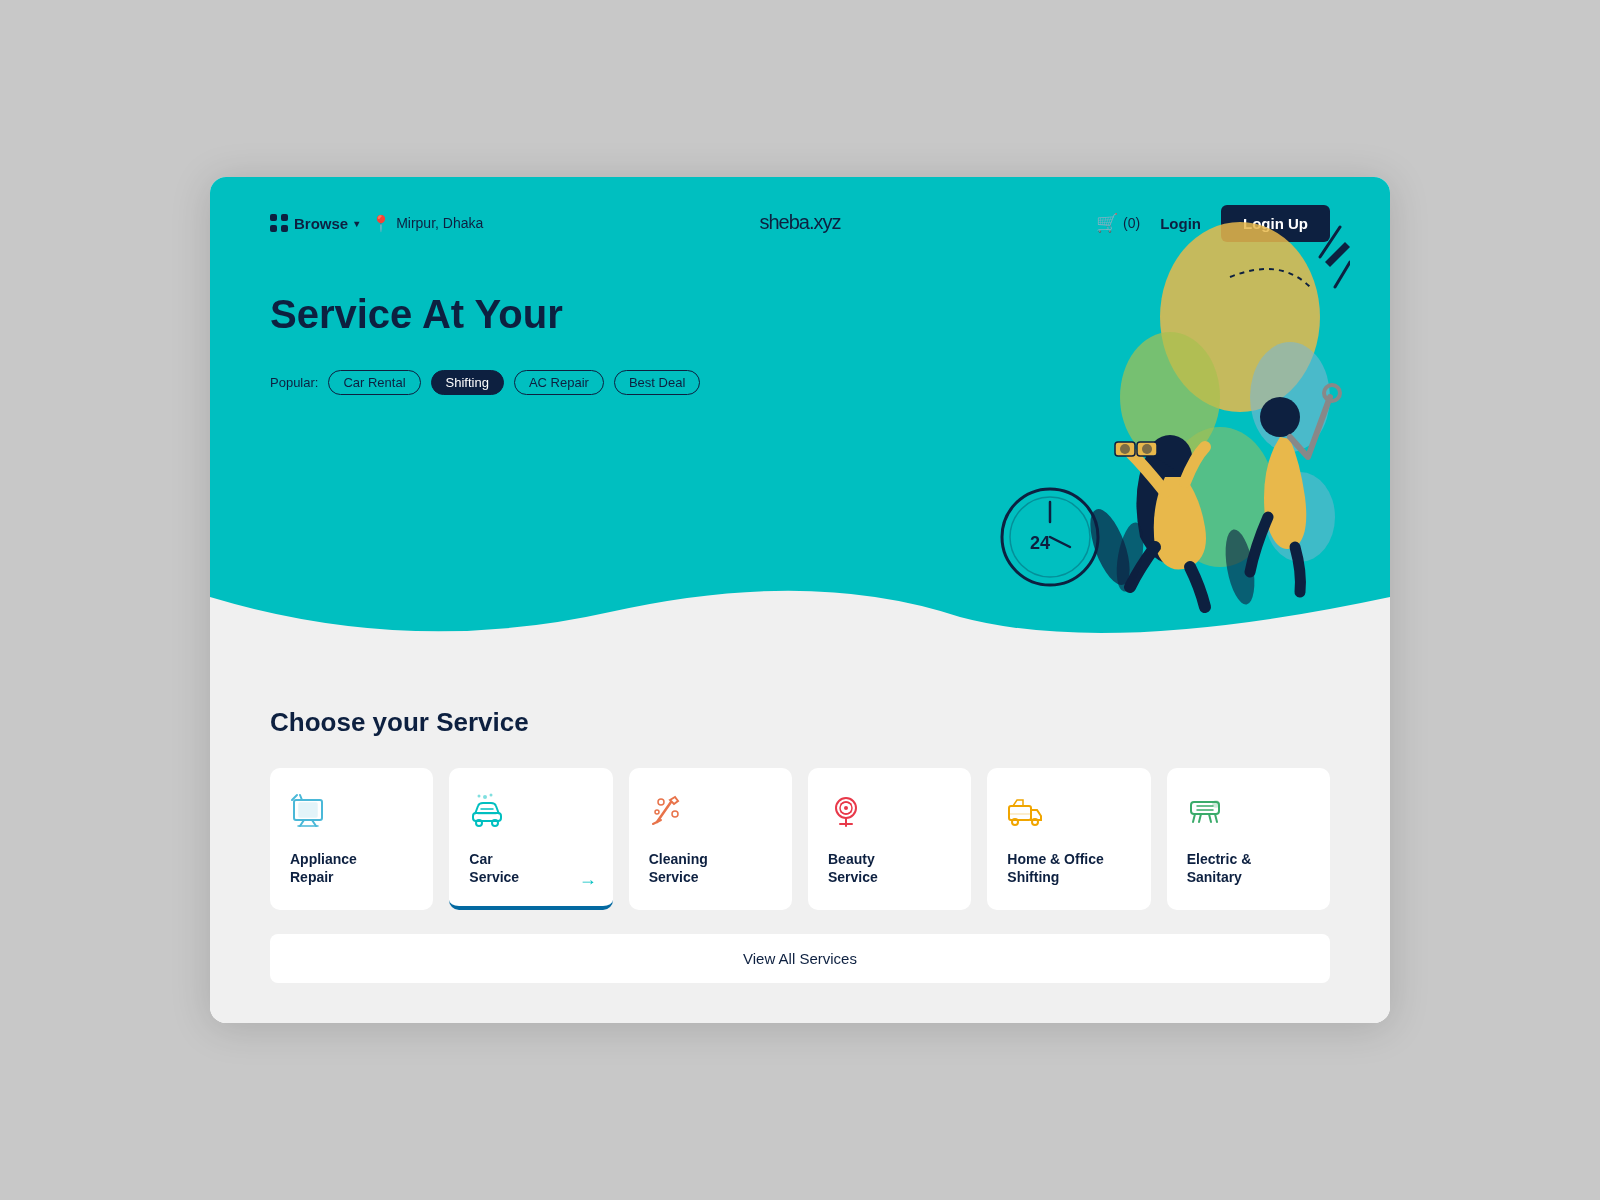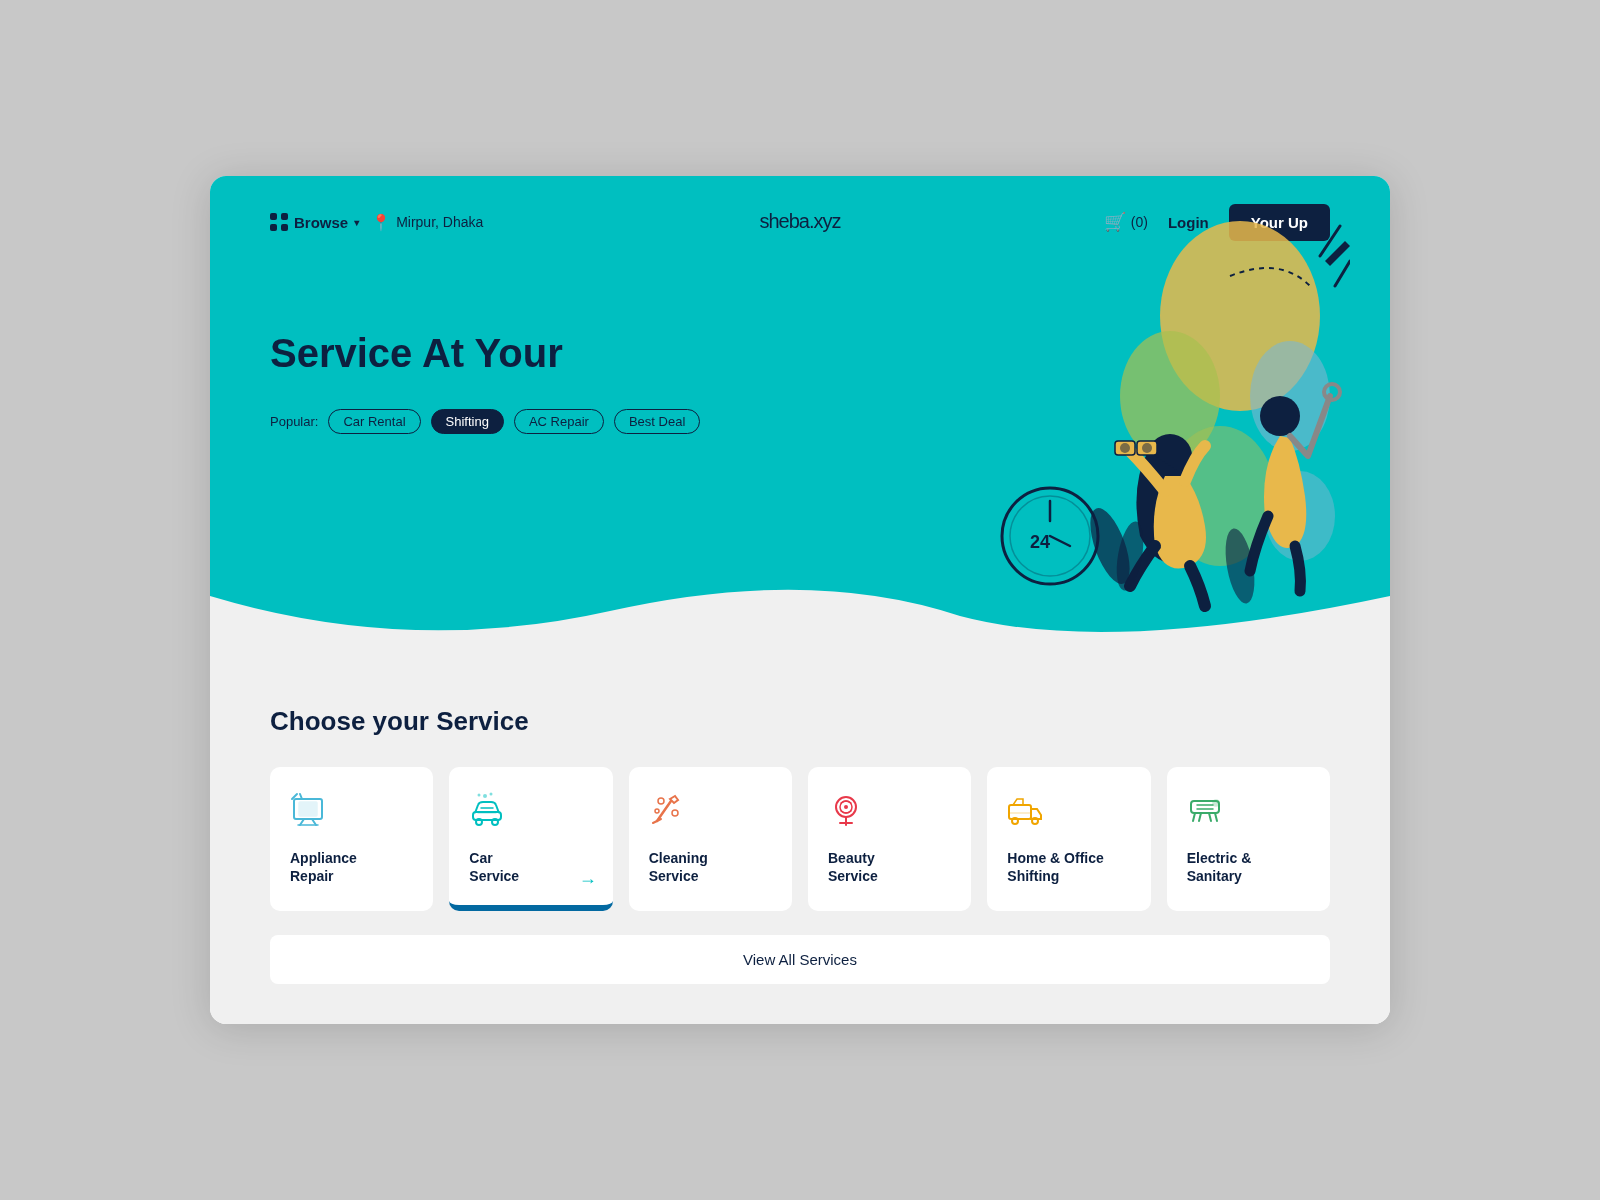--- a/index.html
+++ b/index.html
@@ -134,21 +134,20 @@
       position: relative;
       z-index: 2;
     }
     .hero-title {
       font-size: 40px;
       font-weight: 800;
       color: #0d2040;
       line-height: 1.2;
       margin-bottom: 32px;
       max-width: 460px;
-      margin-top: 40px;
     }
     .search-bar {
       display: flex;
       align-items: center;
       background: white;
       border-radius: 6px;
       padding: 14px 18px;
       width: 500px;
       max-width: 100%;
       margin-bottom: 20px;
@@ -239,21 +238,21 @@
     .service-card {
       background: white;
       border-radius: 10px;
       padding: 24px 16px 20px 20px;
       cursor: pointer;
       transition: box-shadow 0.2s;
       position: relative;
       min-height: 130px;
     }
     .service-card.active {
-      border-bottom: 6px solid #0369a1;
+      border-bottom: 4px solid #0369a1;
     }
     .service-icon {
       font-size: 32px;
       margin-bottom: 14px;
       display: block;
     }
     .service-name {
       font-size: 14px;
       font-weight: 600;
       color: #0d2040;
@@ -315,21 +314,21 @@
       <div class="logo">
         <span>sheba</span><span>.xyz</span>
       </div>
 
       <div class="nav-right">
         <button class="cart-btn">
           <span class="cart-icon">🛒</span>
           <span>(0)</span>
         </button>
         <button class="login-btn">Login</button>
-        <button class="signup-btn">Your Up</button>
+        <button class="signup-btn">Login Up</button>
       </div>
     </nav>
 
     <div class="hero-content">
       <h1 class="hero-title">
         <span>Service At Your</span><br>
       </h1>
 
 
       <div class="popular-row">

